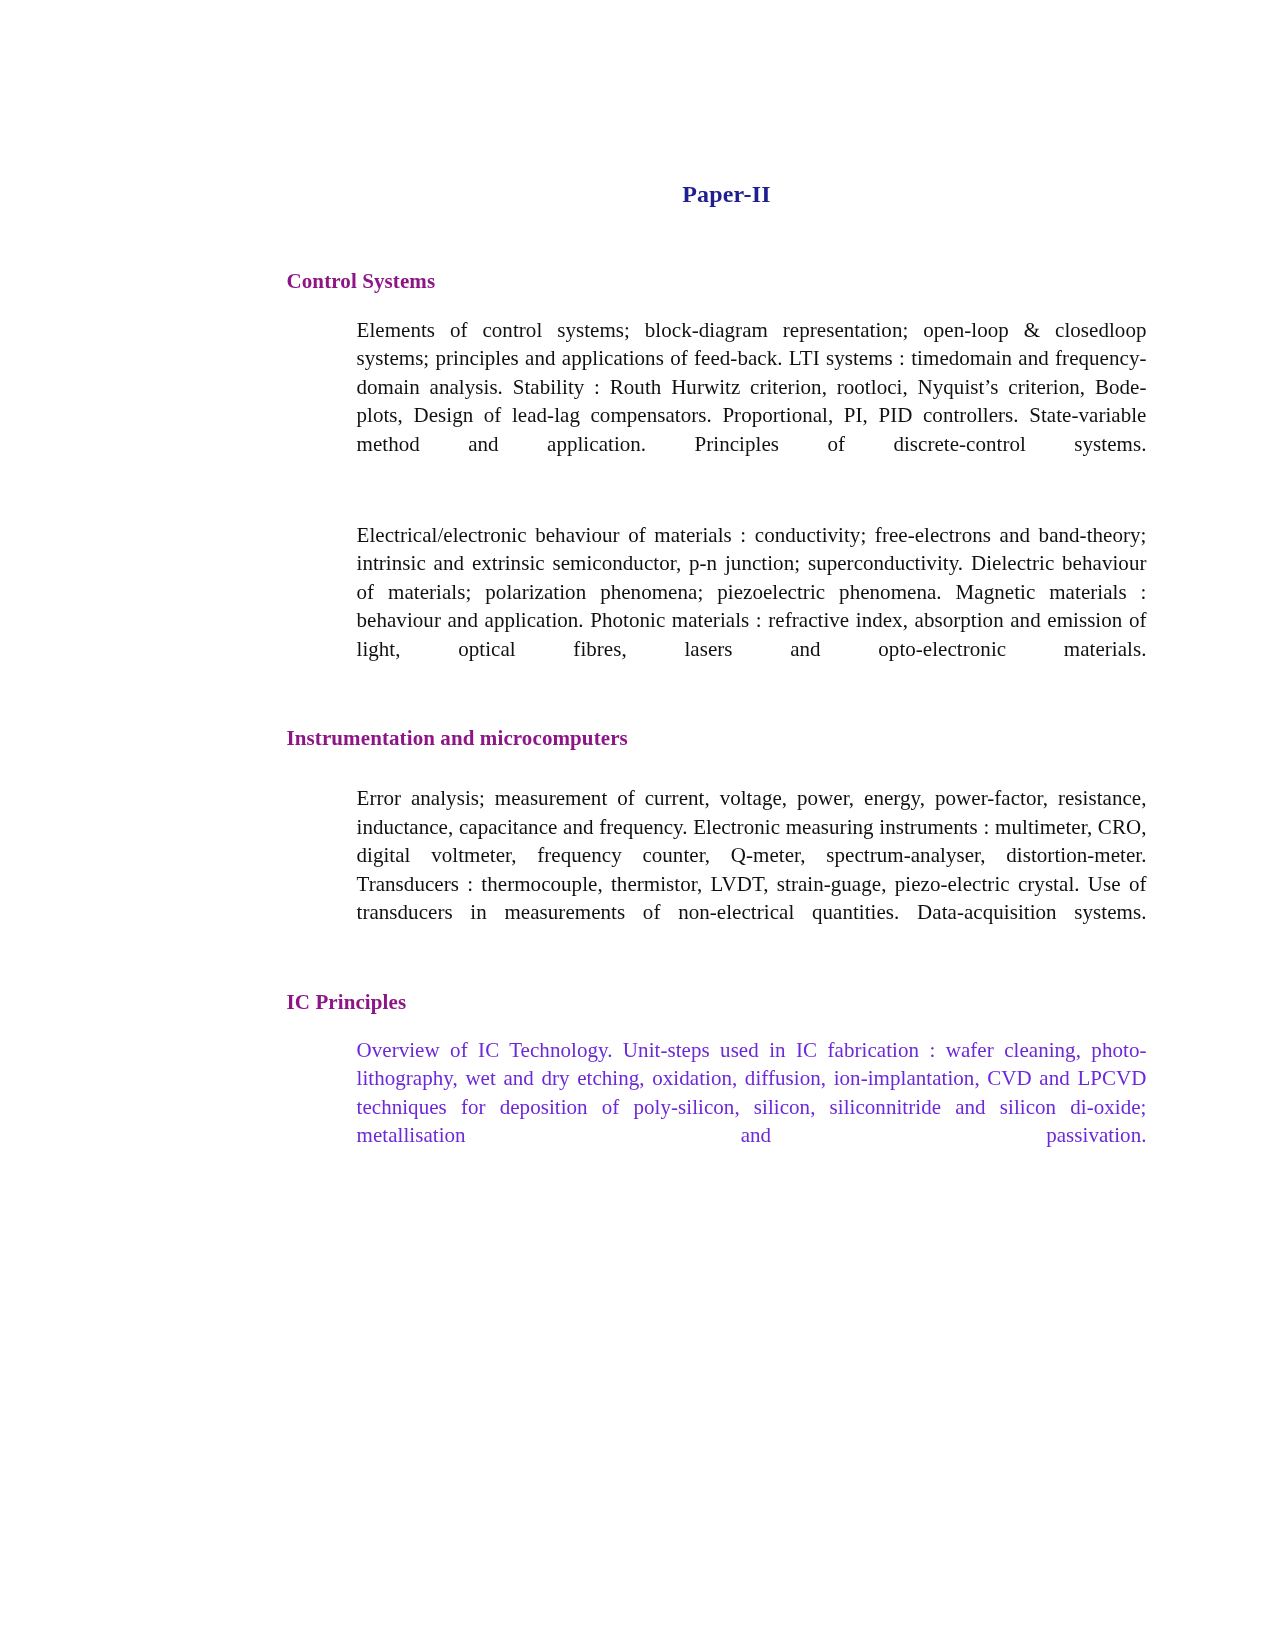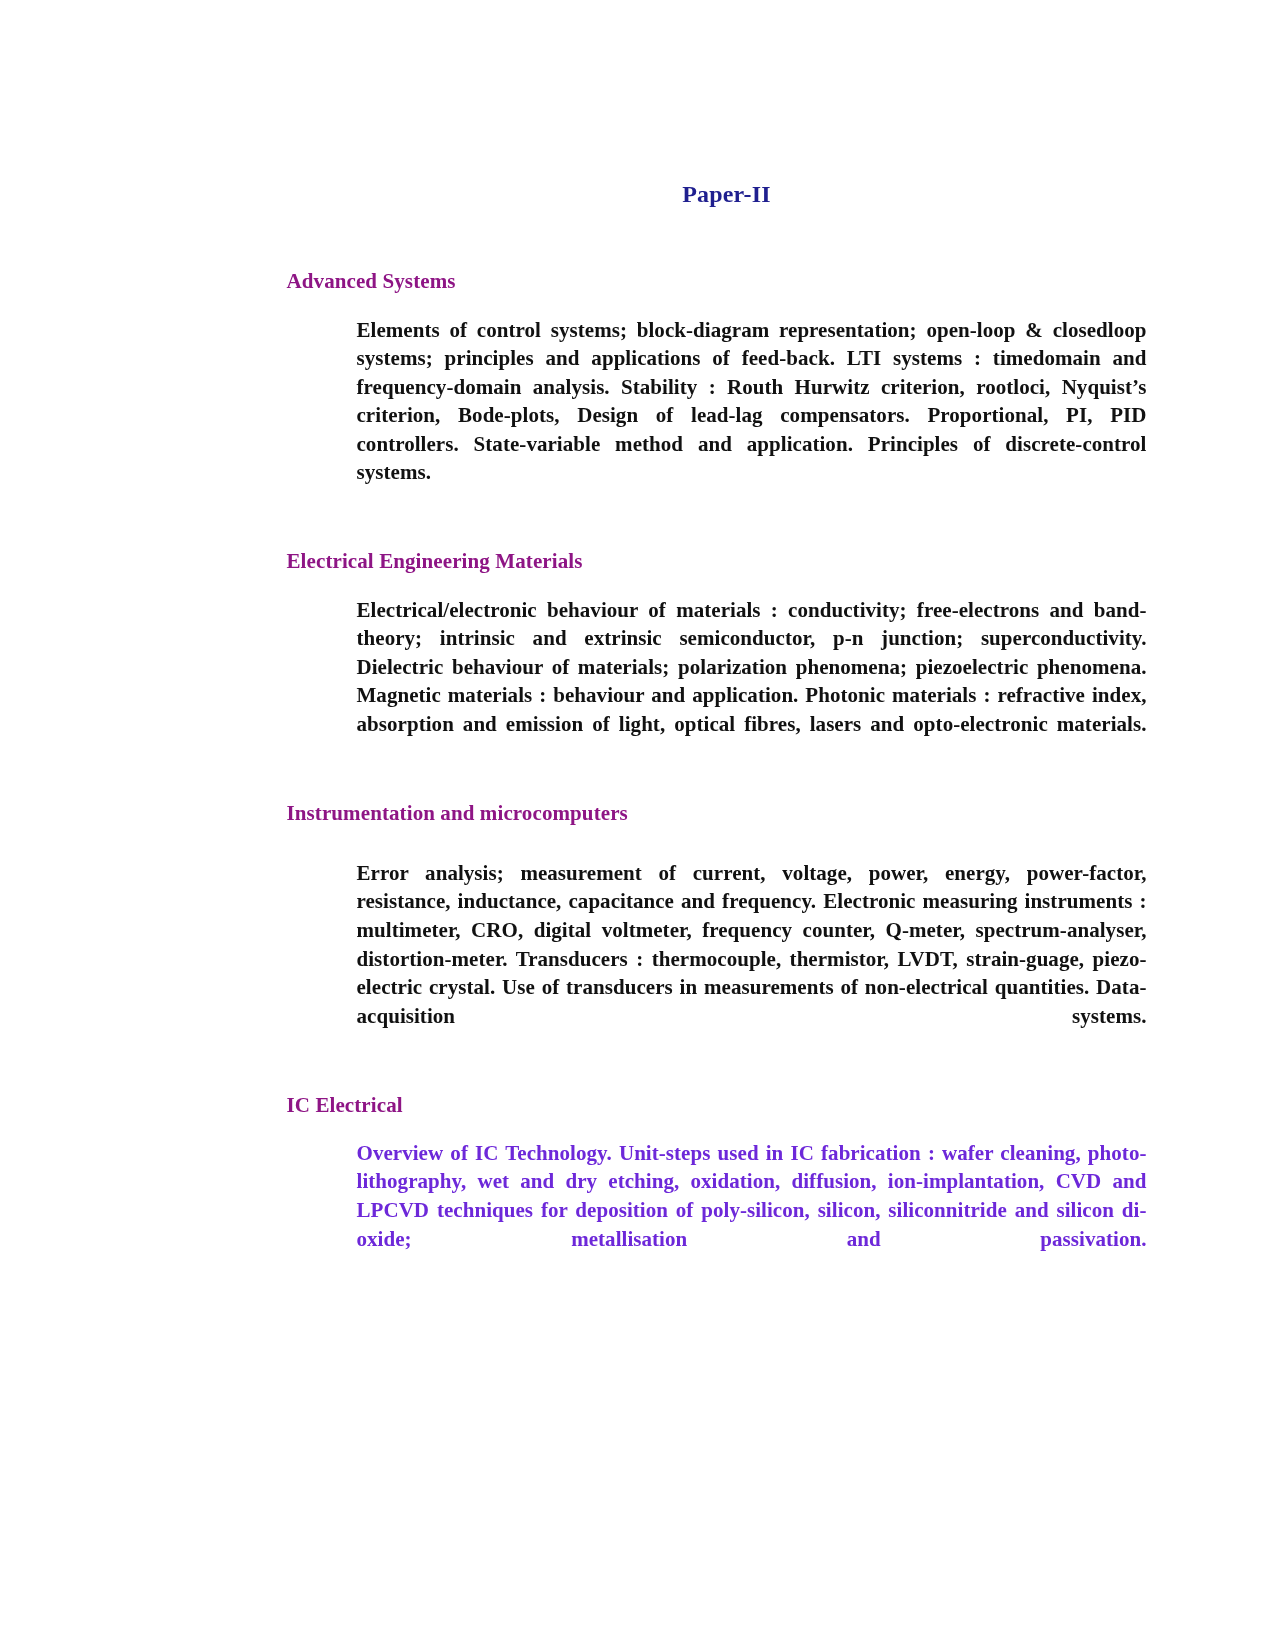--- a/index.html
+++ b/index.html
@@ -59,54 +59,52 @@
   }
   .section-body {
     margin: 0;
     padding-left: 70px;
     font-size: 21px;
     line-height: 1.36;
     text-align: justify;
     text-justify: inter-word;
     color: #111111;
     letter-spacing: 0.05px;
-    font-weight: bold;
   }
   
   .section-body:after {
     content: "";
     display: inline-block;
     width: 100%;
   }
 </style>
 </head>
 <body>
 
 <div class="page" style="background: rgb(255, 255, 255);">
   <div class="content">
 
     <h1 class="doc-title" style="color: rgb(31, 31, 143);">Paper-II</h1>
 
     <div class="section">
-      <h2 class="section-heading" style="color: rgb(142, 21, 133);">Advanced Systems</h2>
+      <h2 class="section-heading" style="color: rgb(142, 21, 133);">Control Systems</h2>
       <p class="section-body" style="color: rgb(17, 17, 17);">Elements of control systems; block-diagram representation; open-loop &amp; closedloop systems; principles and applications of feed-back. LTI systems : timedomain and frequency-domain analysis. Stability : Routh Hurwitz criterion, rootloci, Nyquist’s criterion, Bode-plots, Design of lead-lag compensators. Proportional, PI, PID controllers. State-variable method and application. Principles of discrete-control systems.</p>
     </div>
 
     <div class="section">
-      <h2 class="section-heading" style="color: rgb(142, 21, 133);">Electrical Engineering Materials</h2>
       <p class="section-body" style="color: rgb(17, 17, 17);">Electrical/electronic behaviour of materials : conductivity; free-electrons and band-theory; intrinsic and extrinsic semiconductor, p-n junction; superconductivity. Dielectric behaviour of materials; polarization phenomena; piezoelectric phenomena. Magnetic materials : behaviour and application. Photonic materials : refractive index, absorption and emission of light, optical fibres, lasers and opto-electronic materials.</p>
     </div>
 
     <div class="section">
       <h2 class="section-heading" style="color: rgb(142, 21, 133);">Instrumentation and microcomputers</h2>
     </div>
 
     <div class="section">
       <p class="section-body" style="color: rgb(17, 17, 17);">Error analysis; measurement of current, voltage, power, energy, power-factor, resistance, inductance, capacitance and frequency. Electronic measuring instruments : multimeter, CRO, digital voltmeter, frequency counter, Q-meter, spectrum-analyser, distortion-meter. Transducers : thermocouple, thermistor, LVDT, strain-guage, piezo-electric crystal. Use of transducers in measurements of non-electrical quantities. Data-acquisition systems.</p>
     </div>
 
     <div class="section">
-      <h2 class="section-heading" style="color: rgb(142, 21, 133);">IC Electrical</h2>
+      <h2 class="section-heading" style="color: rgb(142, 21, 133);">IC Principles</h2>
       <p class="section-body" style="color: #6d28d9;">Overview of IC Technology. Unit-steps used in IC fabrication : wafer cleaning, photo-lithography, wet and dry etching, oxidation, diffusion, ion-implantation, CVD and LPCVD techniques for deposition of poly-silicon, silicon, siliconnitride and silicon di-oxide; metallisation and passivation.</p>
     </div>
 
   </div>
 </div>
 
 </body></html>

